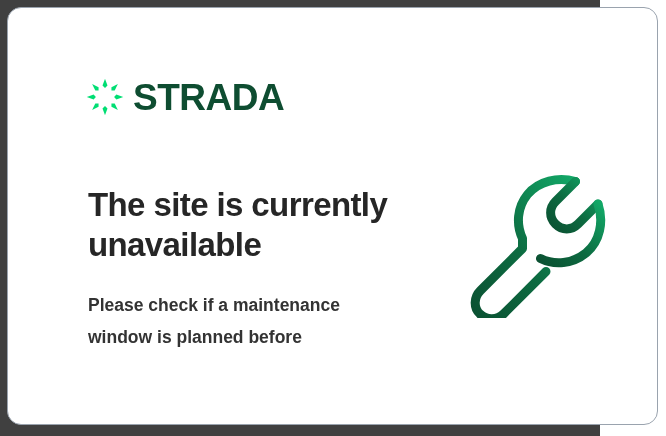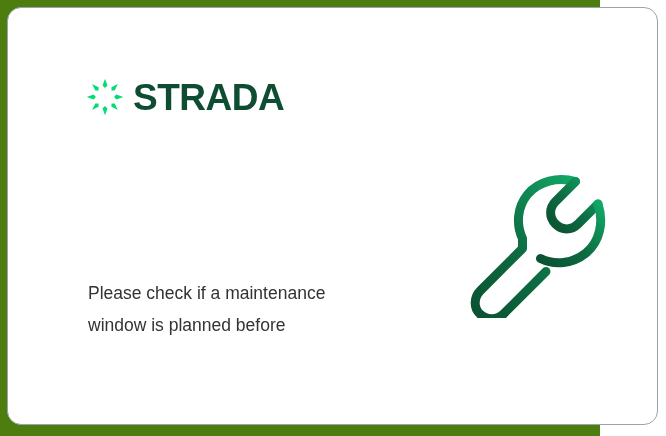--- a/index.html
+++ b/index.html
@@ -12,21 +12,21 @@
     height: 436px;
     font-family: "Liberation Sans", sans-serif;
     -webkit-font-smoothing: antialiased;
     overflow: hidden;
   }
 
   .screen {
     position: relative;
     width: 600px;
     height: 436px;
-    background: #4d7c0f;
+    background: #404040;
   }
 
   
   .card {
     position: absolute;
     left: 7px;
     top: 7px;
     width: 651px;
     height: 418px;
     box-sizing: border-box;
@@ -71,24 +71,24 @@
     font-weight: 700;
     line-height: 1.22;
     letter-spacing: -0.6px;
     color: #262626;
   }
 
   
   .bodycopy {
     position: absolute;
     left: 80px;
-    top: 269px;
+    top: 281px;
     width: 310px;
     font-size: 17.5px;
-    font-weight: 400;
+    font-weight: 700;
     line-height: 32px;
     color: #333333;
   }
   .bodycopy .line {
     display: block;
     white-space: nowrap;
   }
 
   
   .wrench {
@@ -127,20 +127,21 @@
               <polygon points="83.9,83.9 67.0,75.5 67.0,67.0 75.5,67.0"></polygon>
               <polygon points="16.1,83.9 24.5,67.0 33.0,67.0 33.0,75.5"></polygon>
               <polygon points="16.1,16.1 33.0,24.5 33.0,33.0 24.5,33.0"></polygon>
             </g>
           </g>
         </svg>
       </span>
       <span class="logo-word">STRADA</span>
     </div>
 
+    <h1 class="headline">The site is currently unavailable</h1>
 
     <div class="bodycopy">
       <span class="line">Please check if a maintenance</span>
       <span class="line">window is planned before</span>
     </div>
 
     <div class="wrench">
       <svg viewBox="0 0 160 155" aria-hidden="true">
         <defs>
           <linearGradient id="wrenchGrad" x1="0" y1="1" x2="1" y2="0">

